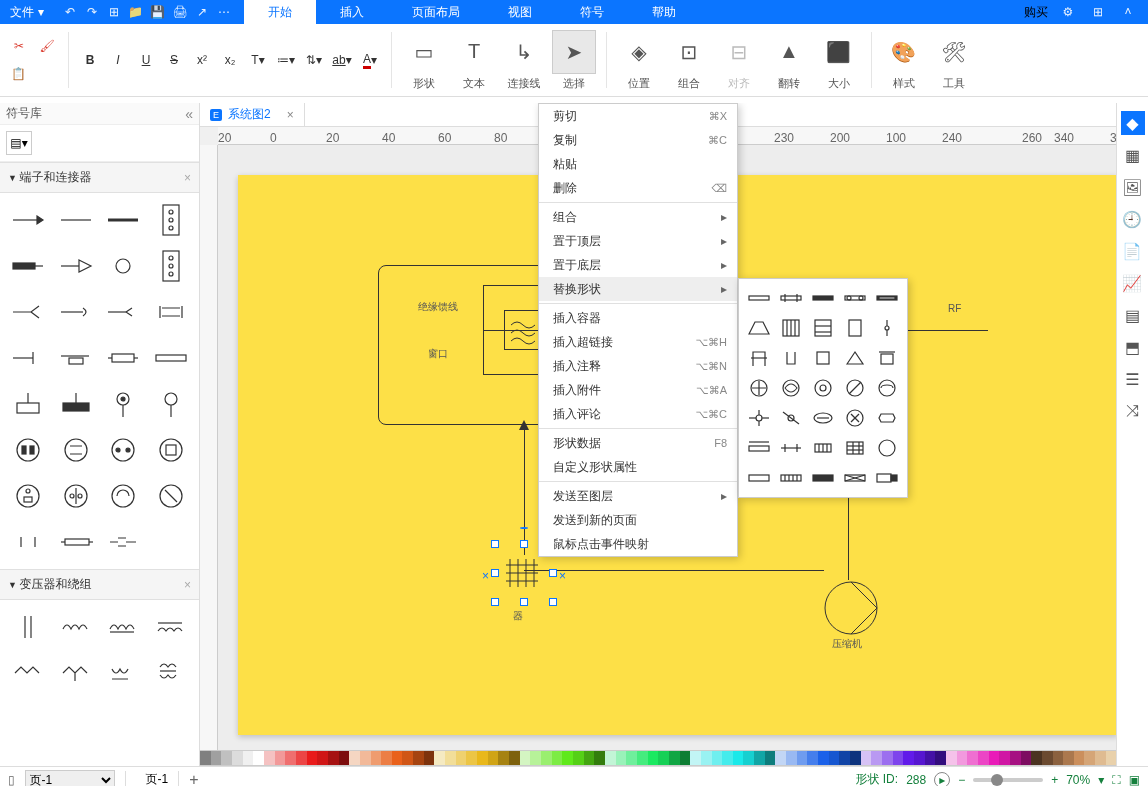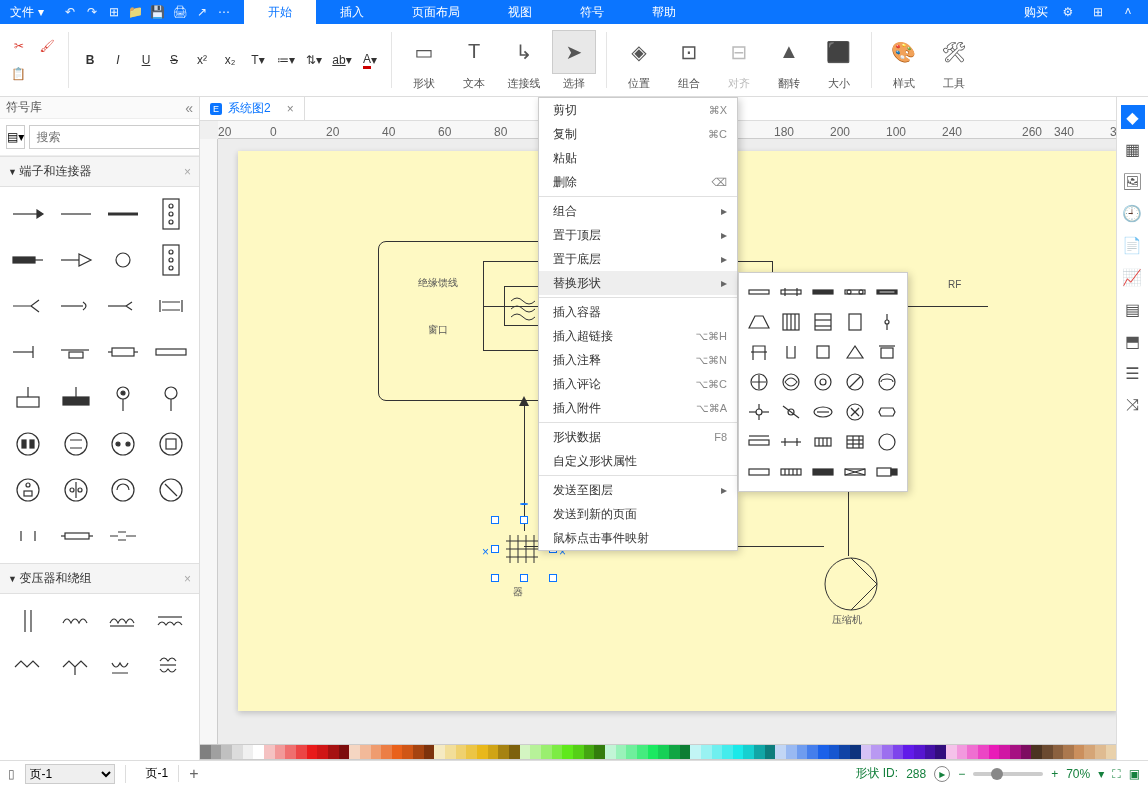--- a/index.html
+++ b/index.html
@@ -7,36 +7,36 @@
 .topbar{height:24px;background:#0b75ff;display:flex;align-items:center;color:#fff;}
 .topbar .menu{display:flex;height:100%;}
 .topbar .menu .m{padding:0 14px;display:flex;align-items:center;cursor:pointer;}
 .topbar .menu .m.file{padding:0 10px;}
 .topbar .icons{display:flex;gap:2px;margin-left:6px;}
 .topbar .ic{width:20px;height:20px;display:flex;align-items:center;justify-content:center;opacity:.9;}
 .topbar .tabs{display:flex;flex:1;height:100%;margin-left:10px;}
 .topbar .tab{padding:0 24px;display:flex;align-items:center;cursor:pointer;}
 .topbar .tab.active{background:#fff;color:#0b75ff;}
 .topbar .right{margin-left:auto;display:flex;align-items:center;gap:10px;padding:0 10px;}
-.topbar .right .buy{color:#ffffff;}
+.topbar .right .buy{color:#000000;}
 .ribbon{height:73px;border-bottom:1px solid #ddd;display:flex;align-items:center;padding:0 8px;gap:6px;}
 .ribbon .grp{display:flex;flex-direction:column;align-items:center;gap:2px;}
 .ribbon .iconbtn{width:22px;height:22px;display:flex;align-items:center;justify-content:center;color:#333;}
 .ribbon .big{width:44px;height:44px;border:1px solid transparent;display:flex;align-items:center;justify-content:center;font-size:20px;color:#555;}
 .ribbon .big.sel{background:#e8e8e8;border-color:#ccc;}
 .ribbon .lbl{font-size:11px;color:#555;text-align:center;}
 .ribbon .sep{width:1px;height:56px;background:#e5e5e5;margin:0 4px;}
 .ribbon select,.ribbon input{height:22px;border:1px solid #ccc;padding:0 4px;background:#fff;}
 .ribbon .fontname{width:190px;}
 .ribbon .fontsize{width:42px;}
 .ribbon .tworow{display:flex;flex-direction:column;gap:6px;}
 .ribbon .row{display:flex;gap:6px;align-items:center;}
 .ribbon .red{color:#d9372a;}
 .ribbon .disabled{color:#bbb;}
-.main{display:flex;height:calc(786px - 24px - 73px - 26px);}
+.main{display:flex;height:calc(786px - 24px - 73px - 26px);margin-top:6px;}
 .left{width:200px;border-right:1px solid #ddd;display:flex;flex-direction:column;overflow:hidden;}
 .left .hdr{height:22px;display:flex;align-items:center;justify-content:space-between;padding:0 6px;border-bottom:1px solid #eee;background:#fafafa;}
 .left .hdr .t{color:#555;}
 .left .hdr .ch{color:#888;font-size:14px;}
 .left .search{display:flex;gap:4px;padding:6px;align-items:center;border-bottom:1px solid #eee;}
 .left .search .dd{width:26px;height:24px;border:1px solid #ccc;display:flex;align-items:center;justify-content:center;}
 .left .search .box{flex:1;height:24px;border:1px solid #ccc;display:flex;align-items:center;}
 .left .search input{flex:1;border:none;padding:0 6px;outline:none;}
 .left .search .mag{width:24px;text-align:center;color:#666;}
 .left .section{padding:6px 8px;background:#f5f5f5;border-top:1px solid #e0e0e0;border-bottom:1px solid #e0e0e0;display:flex;align-items:center;justify-content:space-between;color:#333;}
@@ -46,21 +46,21 @@
 .left .scrollfake{overflow-y:auto;flex:1;}
 .canvaswrap{flex:1;position:relative;display:flex;flex-direction:column;overflow:hidden;background:#f0f0f0;}
 .doctab{height:24px;background:#fff;border-bottom:1px solid #ddd;display:flex;align-items:center;}
 .doctab .dt{padding:0 10px;height:100%;display:flex;align-items:center;gap:6px;border-right:1px solid #ddd;color:#0b75ff;}
 .doctab .dt .close{color:#888;margin-left:10px;}
 .ruler-h{height:18px;background:#f7f7f7;border-bottom:1px solid #ccc;position:relative;font-size:9px;color:#666;overflow:hidden;margin-left:18px;}
 .ruler-h .num{position:absolute;top:4px;}
 .canvasrow{flex:1;display:flex;overflow:hidden;position:relative;}
 .ruler-v{width:18px;background:#f7f7f7;border-right:1px solid #ccc;position:relative;}
 .canvas{flex:1;background:#ededed;position:relative;overflow:hidden;}
-.page{position:absolute;left:20px;top:12px;width:880px;height:560px;background:#fef9c3;box-shadow:0 2px 6px rgba(0,0,0,.2);}
+.page{position:absolute;left:20px;top:30px;width:880px;height:560px;background:#fde047;box-shadow:0 2px 6px rgba(0,0,0,.2);}
 .shape{position:absolute;border:1px solid #333;}
 .shapetext{position:absolute;font-size:10px;color:#555;text-align:center;}
 .colorbar{height:16px;display:flex;border-top:1px solid #ccc;border-bottom:1px solid #ccc;background:#fff;}
 .colorbar .sw{width:14px;height:14px;}
 .rpanel{width:32px;border-left:1px solid #ddd;background:#fff;display:flex;flex-direction:column;align-items:center;gap:8px;padding-top:8px;}
 .rpanel .rb{width:24px;height:24px;display:flex;align-items:center;justify-content:center;color:#555;font-size:16px;}
 .rpanel .rb.active{background:#0b75ff;color:#fff;}
 .statusbar{height:26px;border-top:1px solid #ddd;display:flex;align-items:center;padding:0 8px;gap:10px;background:#fff;}
 .statusbar .pgsel{display:flex;align-items:center;gap:6px;}
 .statusbar .pgsel select{height:20px;border:1px solid #ccc;width:90px;}
@@ -200,24 +200,20 @@
 </div>
 
 <div class="main">
   <div class="left">
     <div class="hdr">
         <span class="t">符号库</span>
         <span class="ch">«</span>
       </div>
     <div class="search">
       <div class="dd">▤▾</div>
-      <div class="box">
-          <input placeholder="搜索" style="">
-          <span class="mag">🔍</span>
-        </div>
 
     </div>
     <div class="scrollfake">
     <div class="section">
           <span><span style="font-size:9px">▼ </span><span>端子和连接器</span></span>
           <span style="color:#aaa">×</span>
         </div>
     <div class="grid">
       <div class="cell">
             <svg width="34" height="20">
@@ -478,21 +474,21 @@
         <span class="num" style="left: -4px;">-20</span>
         <span class="num" style="left: 52px;">0</span>
         <span class="num" style="left: 108px;">20</span>
         <span class="num" style="left: 164px;">40</span>
         <span class="num" style="left: 220px;">60</span>
         <span class="num" style="left: 276px;">80</span>
         <span class="num" style="left: 332px;">100</span>
         <span class="num" style="left: 388px;">120</span>
         <span class="num" style="left: 444px;">140</span>
         <span class="num" style="left: 500px;">160</span>
-        <span class="num" style="left: 556px;">180</span>
+        <span class="num" style="left: 556px;">230</span>
         <span class="num" style="left: 612px;">200</span>
         <span class="num" style="left: 668px;">100</span>
         <span class="num" style="left: 724px;">240</span>
         <span class="num" style="left: 804px;">260</span>
         <span class="num" style="left: 836px;">340</span>
         <span class="num" style="left: 892px;">300</span>
       </div>
     <div class="canvasrow">
       <div class="ruler-v" id="rv"></div>
       <div class="canvas">
@@ -688,26 +684,26 @@
         </div>
         <div class="mi">
           <span>插入超链接</span>
           <span class="sc">⌥⌘H</span>
         </div>
         <div class="mi">
           <span>插入注释</span>
           <span class="sc">⌥⌘N</span>
         </div>
         <div class="mi">
+          <span>插入附件</span>
+          <span class="sc">⌥⌘A</span>
+        </div>
+        <div class="mi">
           <span>插入评论</span>
           <span class="sc">⌥⌘C</span>
-        </div>
-        <div class="mi">
-          <span>插入附件</span>
-          <span class="sc">⌥⌘A</span>
         </div>
         <div class="sep2"></div>
         <div class="mi">
           <span>形状数据</span>
           <span class="sc">F8</span>
         </div>
         <div class="mi">
           <span>自定义形状属性</span>
           <span class="sc"></span>
         </div>

